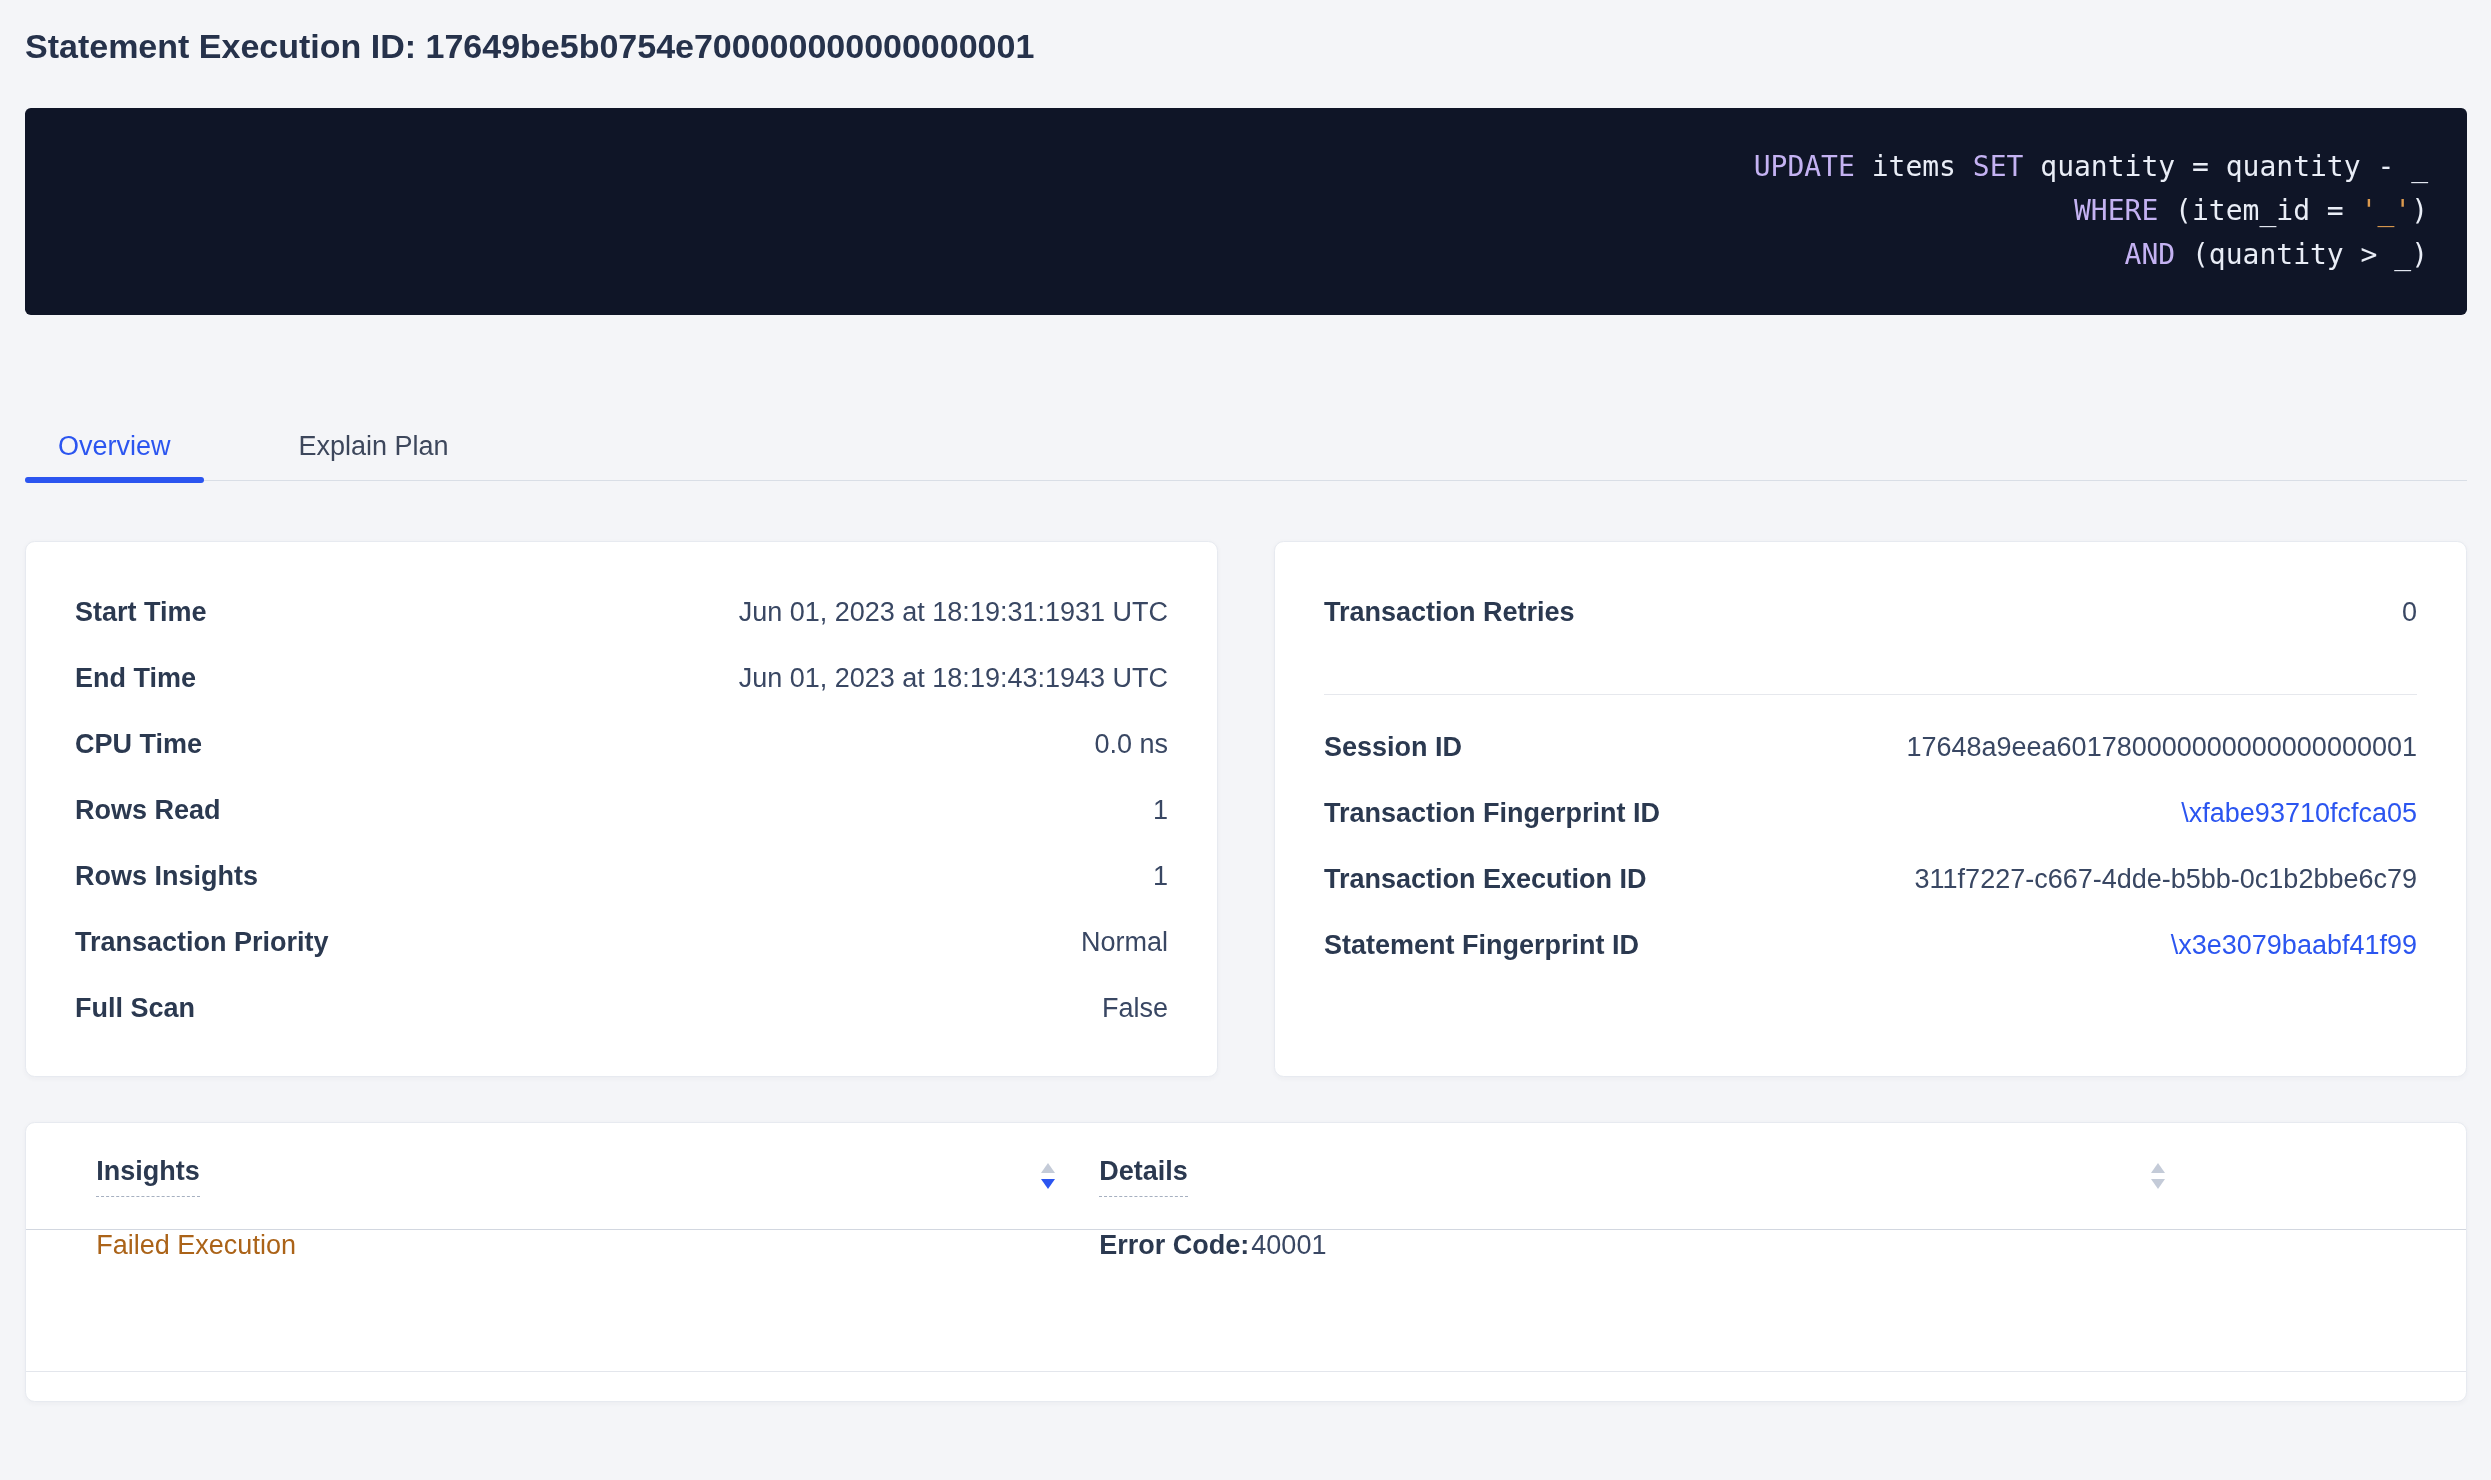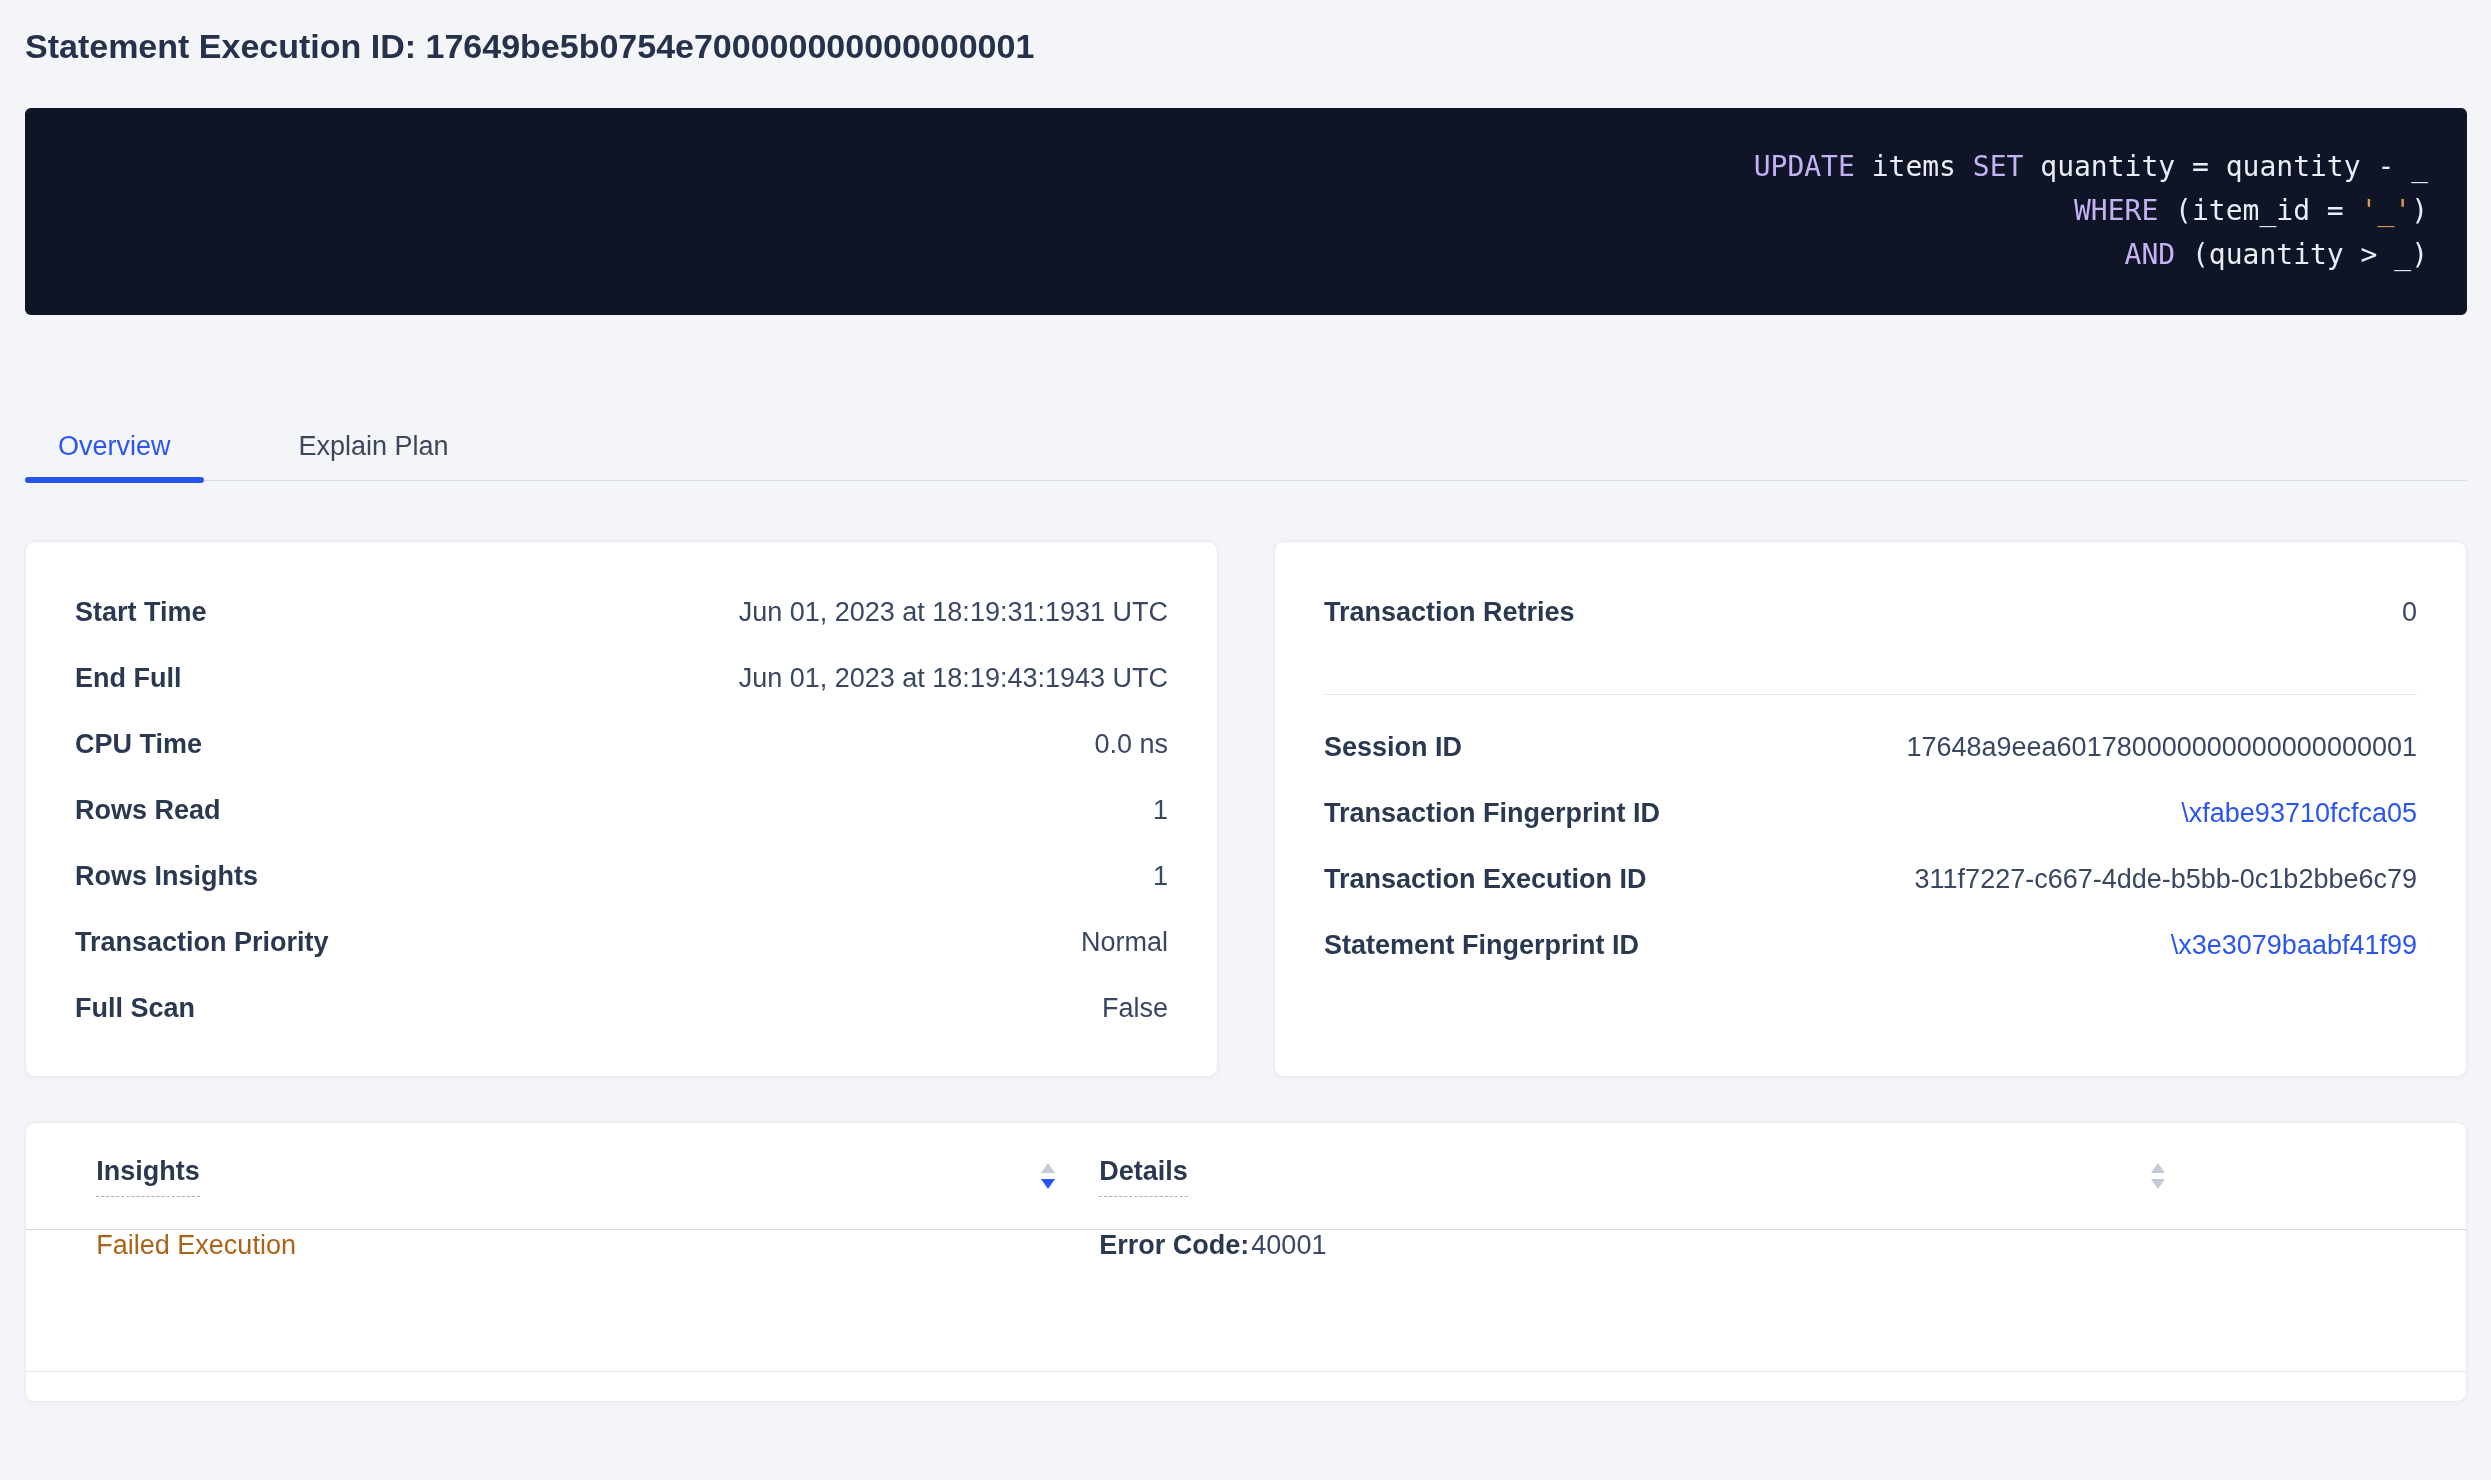--- a/index.html
+++ b/index.html
@@ -171,21 +171,21 @@
   </div>
 
   <div class="cards">
 
     <section class="card metrics">
       <div class="metric-row">
         <span class="metric-label">Start Time</span>
         <span class="metric-value">Jun 01, 2023 at 18:19:31:1931 UTC</span>
       </div>
       <div class="metric-row">
-        <span class="metric-label">End Full</span>
+        <span class="metric-label">End Time</span>
         <span class="metric-value">Jun 01, 2023 at 18:19:43:1943 UTC</span>
       </div>
       <div class="metric-row">
         <span class="metric-label">CPU Time</span>
         <span class="metric-value">0.0 ns</span>
       </div>
       <div class="metric-row">
         <span class="metric-label">Rows Read</span>
         <span class="metric-value">1</span>
       </div>

